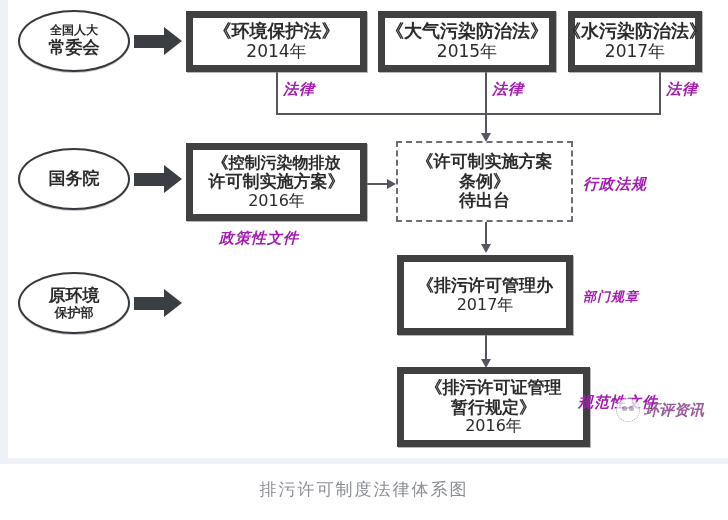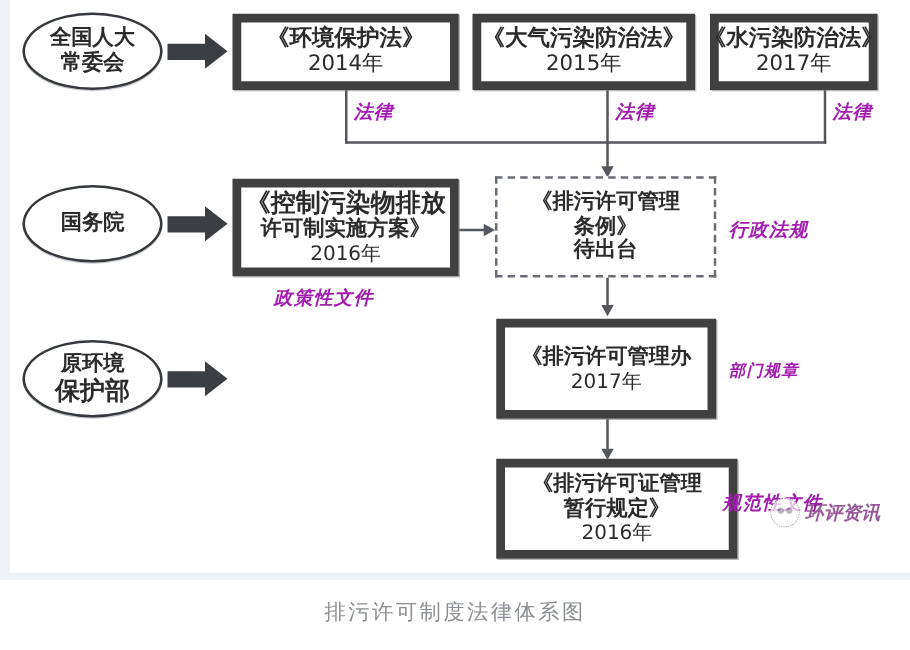--- a/index.html
+++ b/index.html
@@ -178,21 +178,21 @@
 </style>
 </head>
 <body>
 
 <div id="stage">
 
   <div class="page-tint-left"></div>
   <div class="page-tint-bottom"></div>
 
   <div class="node ellipse" style="left:18px; top:10px; width:112px; height:62px;">
-    <span class="line cjk" style="font-size:17px;">全国人大</span>
+    <span class="line cjk" style="font-size:12px;">全国人大</span>
     <span class="line cjk" style="font-size:17px;">常委会</span>
   </div>
 
   <div class="block-arrow" style="left:134px; top:27px; width:48px; height:28px;">
     <div class="shaft" style="top:8px; width:32px; height:13px;"></div>
     <div class="head" style="left:30px; top:0;"></div>
   </div>
 
   <div class="node box" style="left:186px; top:11px; width:181px; height:61px;">
     <span class="line cjk" style="font-size:18px;">《环境保护法》</span>
@@ -225,44 +225,44 @@
   <div class="node ellipse" style="left:18px; top:148px; width:112px; height:62px;">
     <span class="line cjk" style="font-size:17px;">国务院</span>
   </div>
 
   <div class="block-arrow" style="left:134px; top:165px; width:48px; height:28px;">
     <div class="shaft" style="top:8px; width:32px; height:13px;"></div>
     <div class="head" style="left:30px; top:0;"></div>
   </div>
 
   <div class="node box" style="left:186px; top:143px; width:181px; height:78px;">
-    <span class="line cjk" style="font-size:20px;">《控制污染物排放</span>
+    <span class="line cjk" style="font-size:16px;">《控制污染物排放</span>
     <span class="line cjk" style="font-size:17px;">许可制实施方案》</span>
     <span class="line cjk" style="font-size:16px; font-weight:400;">2016年</span>
   </div>
 
   <div class="tag cjk" style="left:219px; top:229px; font-size:15px;">政策性文件</div>
 
   <div class="conn h" style="left:367px; top:183px; width:22px;"></div>
   <div class="arrowhead-right" style="left:387px; top:179px;"></div>
 
   <div class="node box dashed" style="left:396px; top:141px; width:177px; height:81px;">
-    <span class="line cjk" style="font-size:17px;">《排污许可管理</span>
+    <span class="line cjk" style="font-size:17px;">《许可制实施方案</span>
     <span class="line cjk" style="font-size:17px;">条例》</span>
     <span class="line cjk" style="font-size:17px;">待出台</span>
   </div>
 
   <div class="tag cjk" style="left:583px; top:175px; font-size:15px;">行政法规</div>
 
   <div class="conn v" style="left:485px; top:222px; height:23px;"></div>
   <div class="arrowhead-down" style="left:481px; top:244px;"></div>
 
   <div class="node ellipse" style="left:18px; top:272px; width:112px; height:62px;">
     <span class="line cjk" style="font-size:17px;">原环境</span>
-    <span class="line cjk" style="font-size:20px;">保护部</span>
+    <span class="line cjk" style="font-size:13px;">保护部</span>
   </div>
 
   <div class="block-arrow" style="left:134px; top:289px; width:48px; height:28px;">
     <div class="shaft" style="top:8px; width:32px; height:13px;"></div>
     <div class="head" style="left:30px; top:0;"></div>
   </div>
 
   <div class="node box" style="left:397px; top:255px; width:176px; height:80px;">
     <span class="line cjk" style="font-size:17px;">《排污许可管理办</span>
     <span class="line cjk" style="font-size:16px; font-weight:400;">2017年</span>

